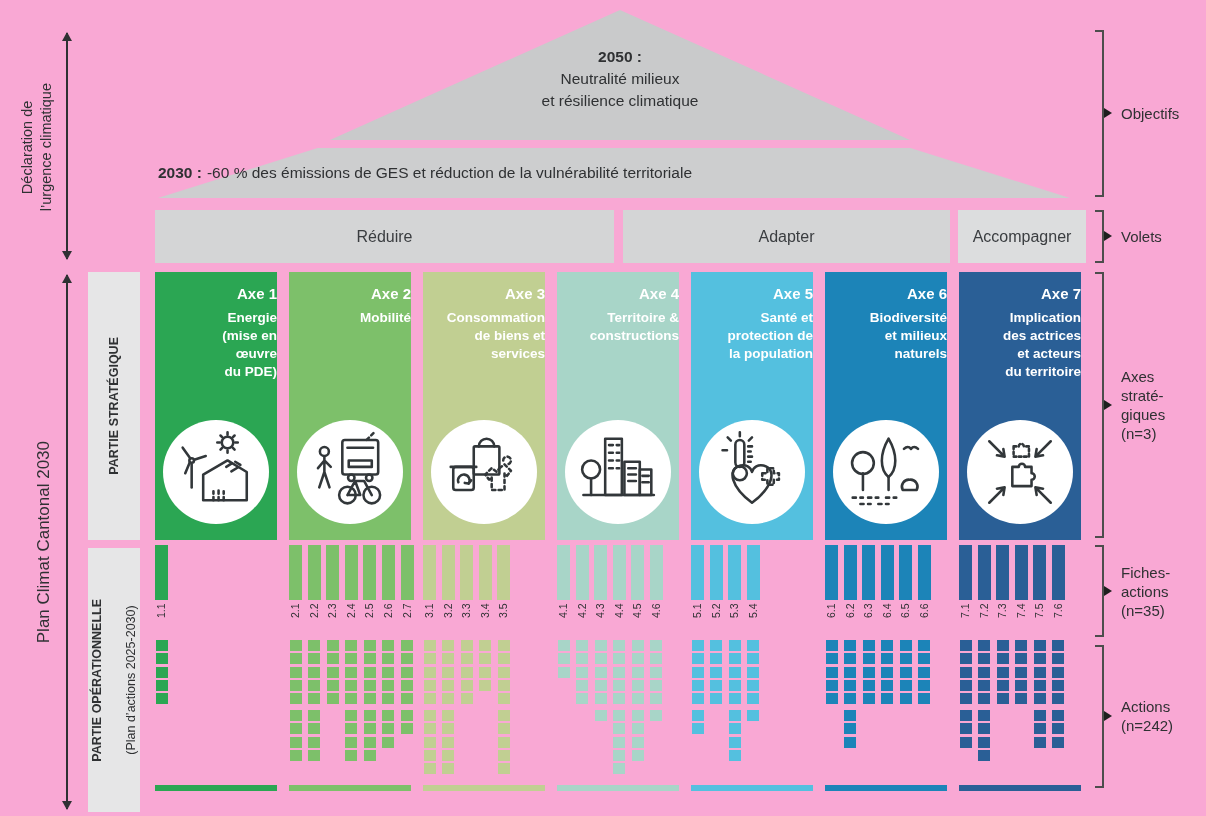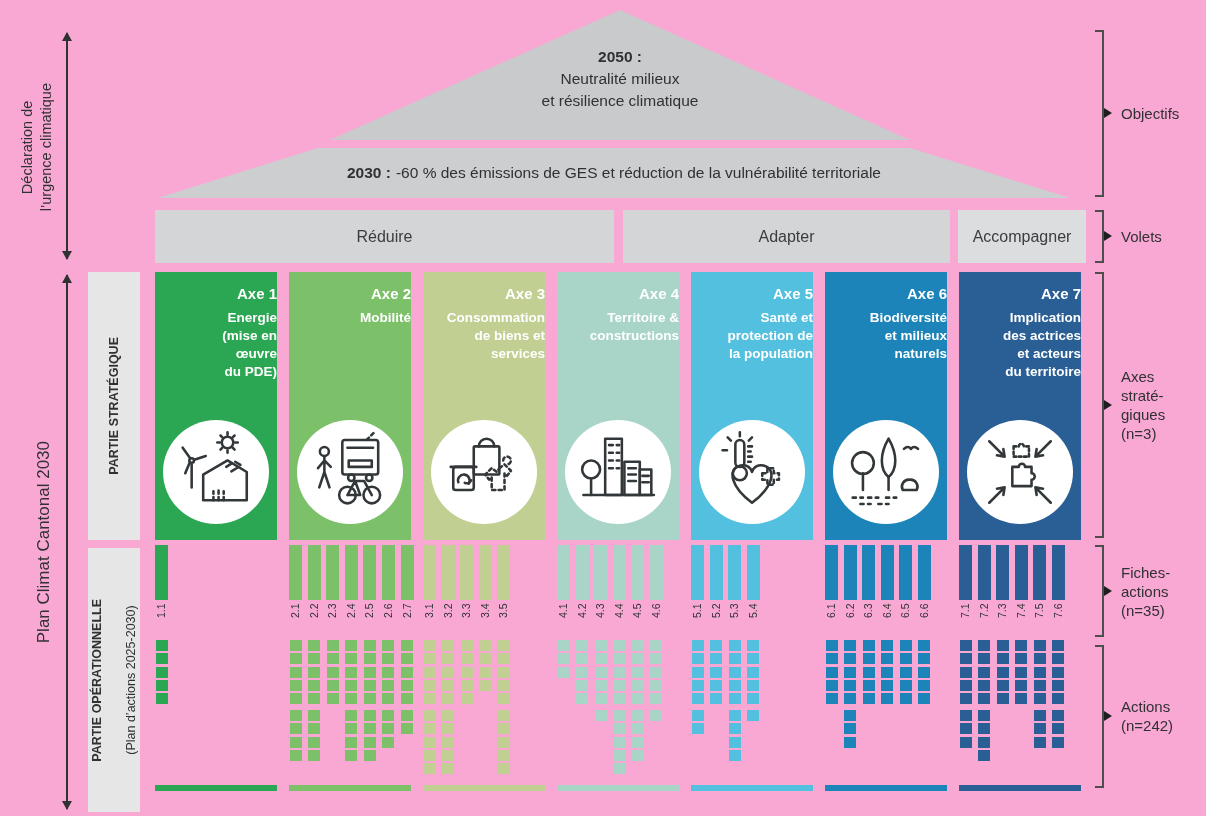--- a/index.html
+++ b/index.html
@@ -9,21 +9,21 @@
   .pre{white-space:pre-line;}
 
   
   .pyr-top{position:absolute;left:330px;top:10px;width:580px;height:130px;background:#c9cacb;
            clip-path:polygon(50% 0,100% 100%,0 100%);}
   .pyr-top-text{position:absolute;left:330px;top:46px;width:580px;text-align:center;
                 font-size:15.5px;line-height:22px;color:#2f3133;}
   .pyr-band{position:absolute;left:158px;top:148px;width:912px;height:50px;background:#cdcecf;
             clip-path:polygon(17.5% 0,82.5% 0,100% 100%,0 100%);}
   .pyr-band-text{position:absolute;left:158px;top:148px;width:912px;height:50px;display:flex;
-                 align-items:center;justify-content:center;font-size:15.5px;color:#2f3133;gap:5px;}
+                 align-items:center;font-size:15.5px;color:#2f3133;gap:5px;}
 
   
   .volet{position:absolute;top:210px;height:53px;background:#d4d5d6;display:flex;align-items:center;
          justify-content:center;font-size:16px;color:#3a3d40;}
   .volet.light{background:#dcddde;}
 
   
   .rot{writing-mode:vertical-rl;transform:rotate(180deg);white-space:pre-line;text-align:center;}
   .lwrap{position:absolute;display:flex;align-items:center;justify-content:center;}
   .decl-label{left:14px;top:36px;width:46px;height:222px;font-size:14.5px;line-height:19px;}

